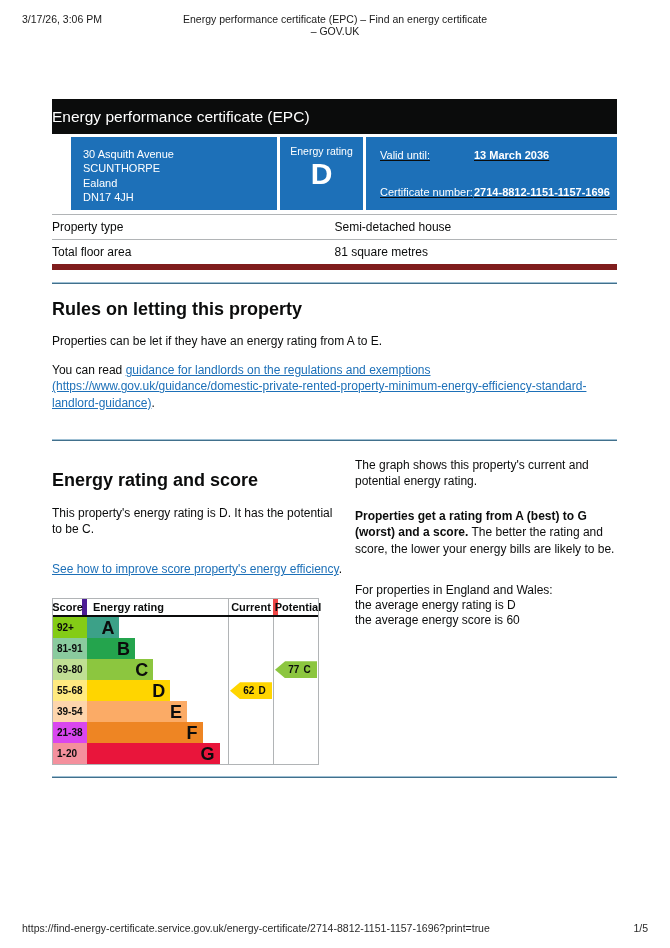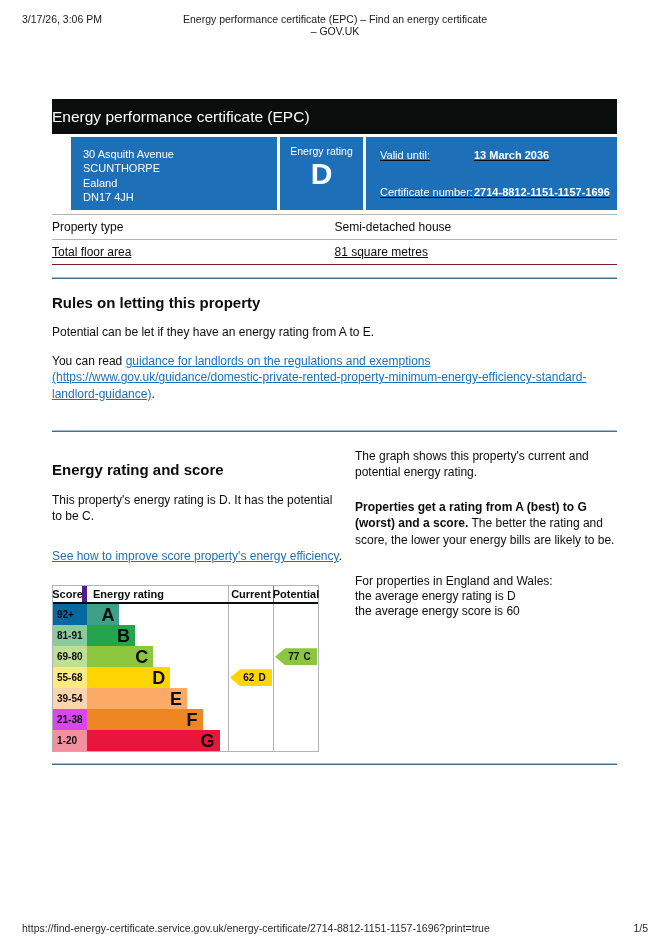--- a/index.html
+++ b/index.html
@@ -40,27 +40,27 @@
   .box-details { flex: 1; display: flex; flex-direction: column; gap: 0; background: transparent; text-decoration: underline; }
   .box-details .row {
     background: #1d70b8; color: #fff; flex: 1;
     display: flex; align-items: center; padding-left: 14px; font-size: 11px;
   }
   .box-details .row .lbl { width: 94px; }
   .box-details .row .val { font-weight: bold; }
   
   .ptable { width: 100%; border-collapse: collapse; margin-top: 4px; font-size: 12px; }
   .ptable td { border-top: 1px solid #b1b4b6; padding: 5px 0 5px 0; width: 50%; }
-  .ptable tr:last-child td { border-bottom: 1px solid #7f1d1d; text-decoration: underline; }
+  .ptable tr:last-child td { border-bottom: 6px solid #7f1d1d; }
   
   .section-rule {
     border: 0; height: 0; margin-top: 12px;
     border-top: 1px solid #9fc0d4; border-bottom: 1px solid #41708c;
   }
-  h2 { font-size: 15px; font-weight: bold; margin-top: 15px; }
+  h2 { font-size: 18px; font-weight: bold; margin-top: 15px; }
   p { font-size: 12px; line-height: 1.35; margin-top: 13px; }
   a.link { color: #1d70b8; text-decoration: underline; }
   .rule-2 { margin-top: 28px; }
   
   .rating-cols { display: flex; margin-top: 14px; }
   .col-left { width: 290px; }
   .col-right { width: 262px; margin-left: 13px; }
   .col-left p.space { margin-top: 14px; }
   .col-left p.linkp { margin-top: 24px; }
   .col-right p.first { margin-top: 2px; }
@@ -75,21 +75,21 @@
   }
   .epc-header {
     display: flex; height: 18px; align-items: center;
     font-size: 11px; font-weight: bold;
     border-bottom: 2px solid #0b0c0c;
   }
   .epc-header > div { height: 100%; display: flex; align-items: center; }
   .h-score { width: 34px; justify-content: center; border-right: 5px solid #4c1d95; }
   .h-rating { width: 141px; padding-left: 6px; }
   .h-current { width: 45px; justify-content: center; border-left: 1px solid #b1b4b6; }
-  .h-potential { width: 45px; justify-content: center; border-left: 1px solid #ef4444; }
+  .h-potential { width: 45px; justify-content: center; border-left: 5px solid #ef4444; }
   .epc-body { position: relative; height: 147px; }
   .epc-row { display: flex; height: 21px; }
   .epc-score {
     width: 34px; display: flex; align-items: center; padding-left: 4px;
     font-size: 10px; font-weight: bold;
   }
   .epc-bar-area { width: 141px; position: relative; }
   .epc-bar {
     height: 100%; display: flex; align-items: center; justify-content: flex-end;
     padding-right: 5px;
@@ -151,41 +151,41 @@
     <tr>
       <td>Total floor area</td>
       <td>81 square metres</td>
     </tr>
   </tbody>
     </table>
 
   <hr class="section-rule">
 
   <h2>Rules on letting this property</h2>
-  <p>Potential can be let if they have an energy rating from A to E.</p>
+  <p>Properties can be let if they have an energy rating from A to E.</p>
   <p><span>You can read </span><a class="link" href="#">guidance for landlords on the regulations and exemptions (https://www.gov.uk/guidance/domestic-private-rented-property-minimum-energy-efficiency-standard-landlord-guidance)</a><span>.</span></p>
 
   <hr class="section-rule rule-2">
 
   <div class="rating-cols">
     <div class="col-left">
       <h2>Energy rating and score</h2>
       <p class="space">This property's energy rating is D. It has the potential to be C.</p>
       <p class="linkp"><a class="link" href="#">See how to improve score property's energy efficiency</a><span>.</span></p>
 
       <div class="epc-chart">
         <div class="epc-header">
           <div class="h-score">Score</div>
           <div class="h-rating">Energy rating</div>
           <div class="h-current">Current</div>
           <div class="h-potential">Potential</div>
         </div>
         <div class="epc-body">
           <div class="epc-row">
-              <div class="epc-score" style="background: #0369a1;">92+</div>
+              <div class="epc-score" style="background: #84cc16;">92+</div>
               <div class="epc-bar-area">
                 <div class="epc-bar" style="width: 23%; background: rgb(60, 161, 136);">
                   <span class="epc-letter">A</span>
                 </div>
               </div>
             </div>
             <div class="epc-row">
               <div class="epc-score" style="background: rgb(138, 203, 158);">81-91</div>
               <div class="epc-bar-area">
                 <div class="epc-bar" style="width: 34%; background: rgb(36, 164, 77);">

